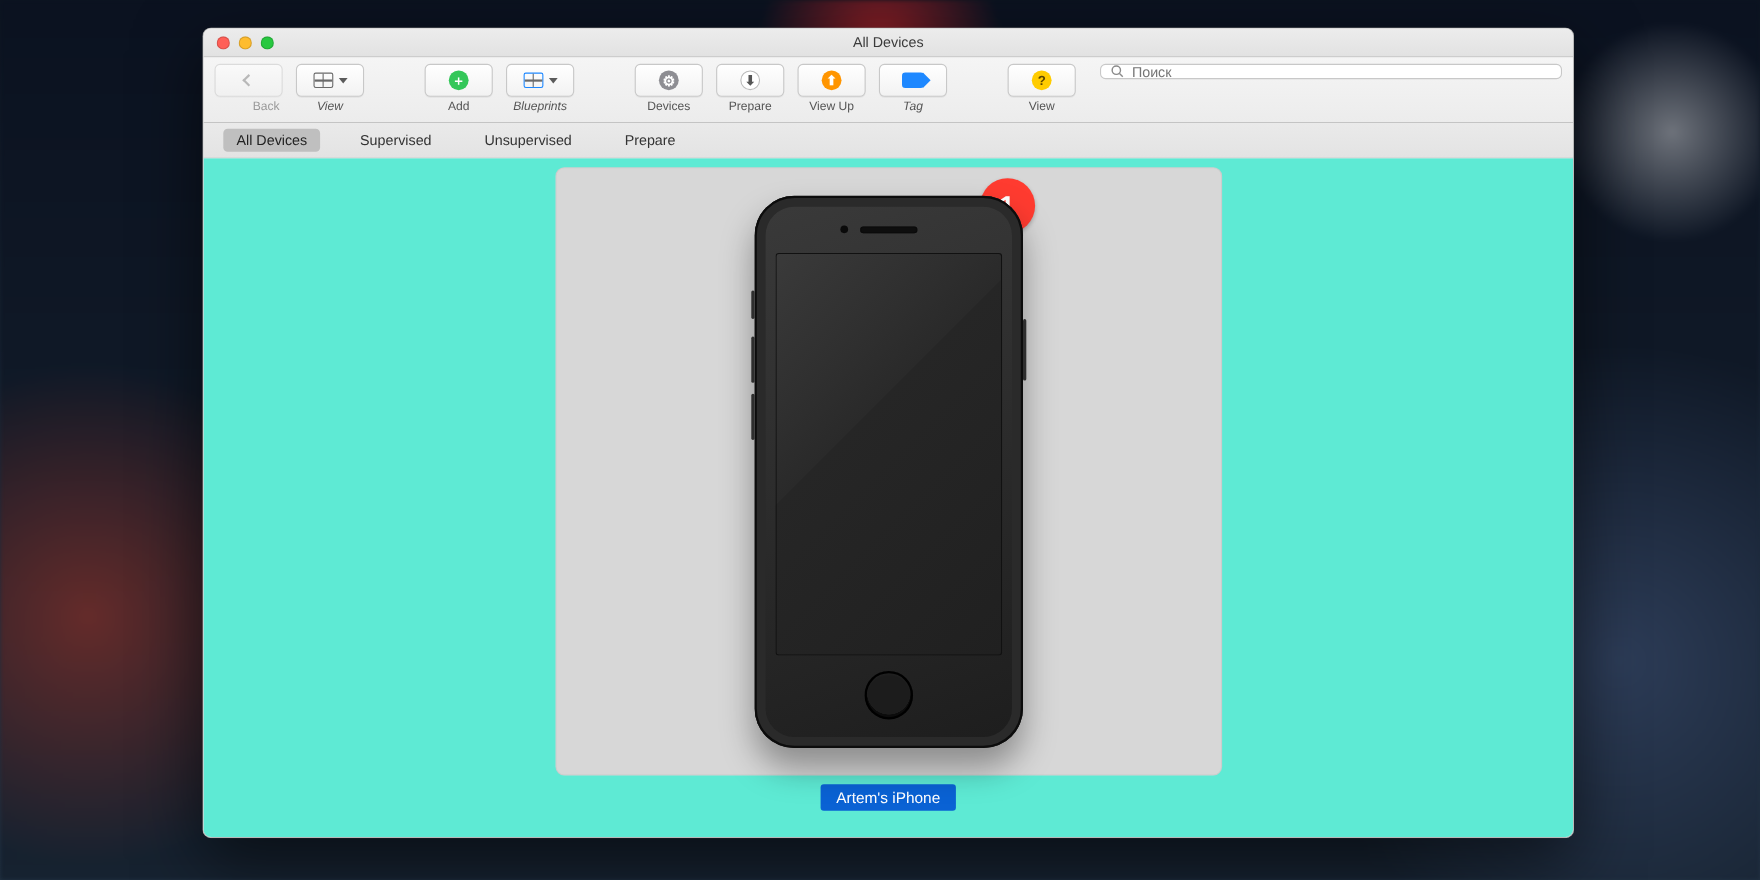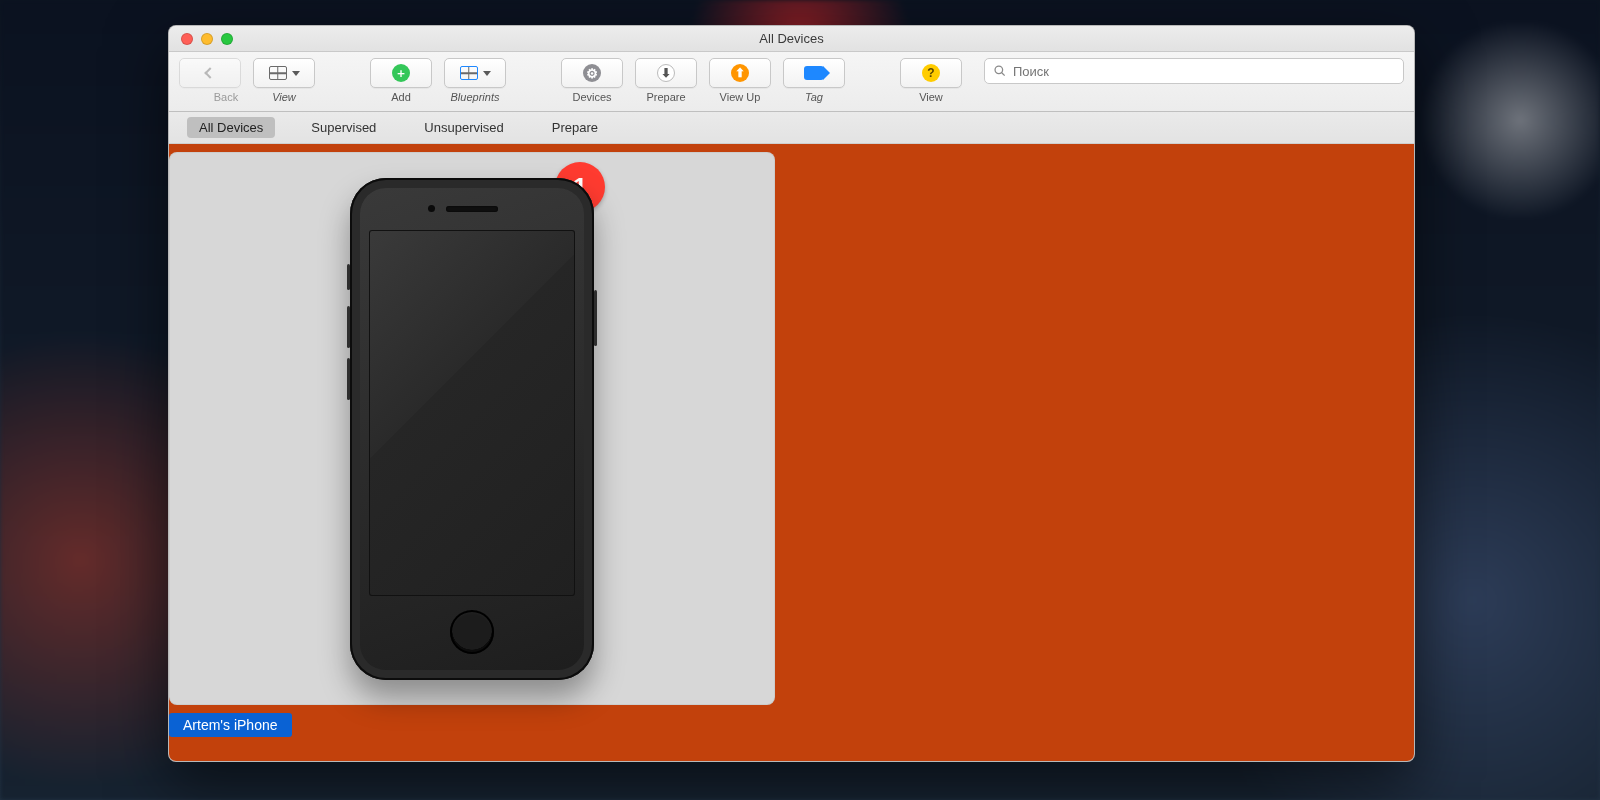--- a/index.html
+++ b/index.html
@@ -20,21 +20,21 @@
       radial-gradient(circle at 92% 75%, rgba(70,90,130,0.5), transparent 18%),
       radial-gradient(circle at 50% 5%, rgba(255,40,40,0.55), transparent 10%),
       radial-gradient(circle at 95% 15%, rgba(255,255,255,0.4), transparent 6%),
       linear-gradient(180deg, #0b1220 0%, #162230 100%);
     filter: blur(2px);
   }
 
   
   .window {
     position: absolute;
-    left: 168px;
+    left: 184px;
     top: 25px;
     width: 1247px;
     height: 737px;
     background: #f6f6f6;
     border-radius: 8px;
     box-shadow: 0 20px 60px rgba(0,0,0,0.55);
     display: flex;
     flex-direction: column;
     overflow: hidden;
     border: 1px solid rgba(0,0,0,0.25);
@@ -170,21 +170,21 @@
     align-items: stretch;
     margin-left: 10px;
   }
   .search {
     height: 14px;
     border: 1px solid #c8c8c8;
     border-radius: 5px;
     background: #ffffff;
     display: flex;
     align-items: center;
-    padding: 12px 8px;
+    padding: 0 8px;
     gap: 6px;
   }
   .search input {
     border: none; outline: none;
     font-size: 13px;
     width: 100%;
     background: transparent;
     color: #333;
   }
   .search svg { flex-shrink: 0; }
@@ -207,24 +207,24 @@
     cursor: default;
   }
   .scope-item.selected {
     background: #bfbfbf;
     color: #222;
   }
 
   
   .content {
     flex: 1;
-    background: #c2410c;
+    background: #5eead4;
     display: flex;
     flex-direction: column;
-    align-items: flex-start;
+    align-items: center;
     padding-top: 8px;
     overflow: hidden;
   }
   .device-card {
     width: 606px;
     height: 553px;
     background: #d7d7d7;
     border-radius: 8px;
     position: relative;
     display: flex;

